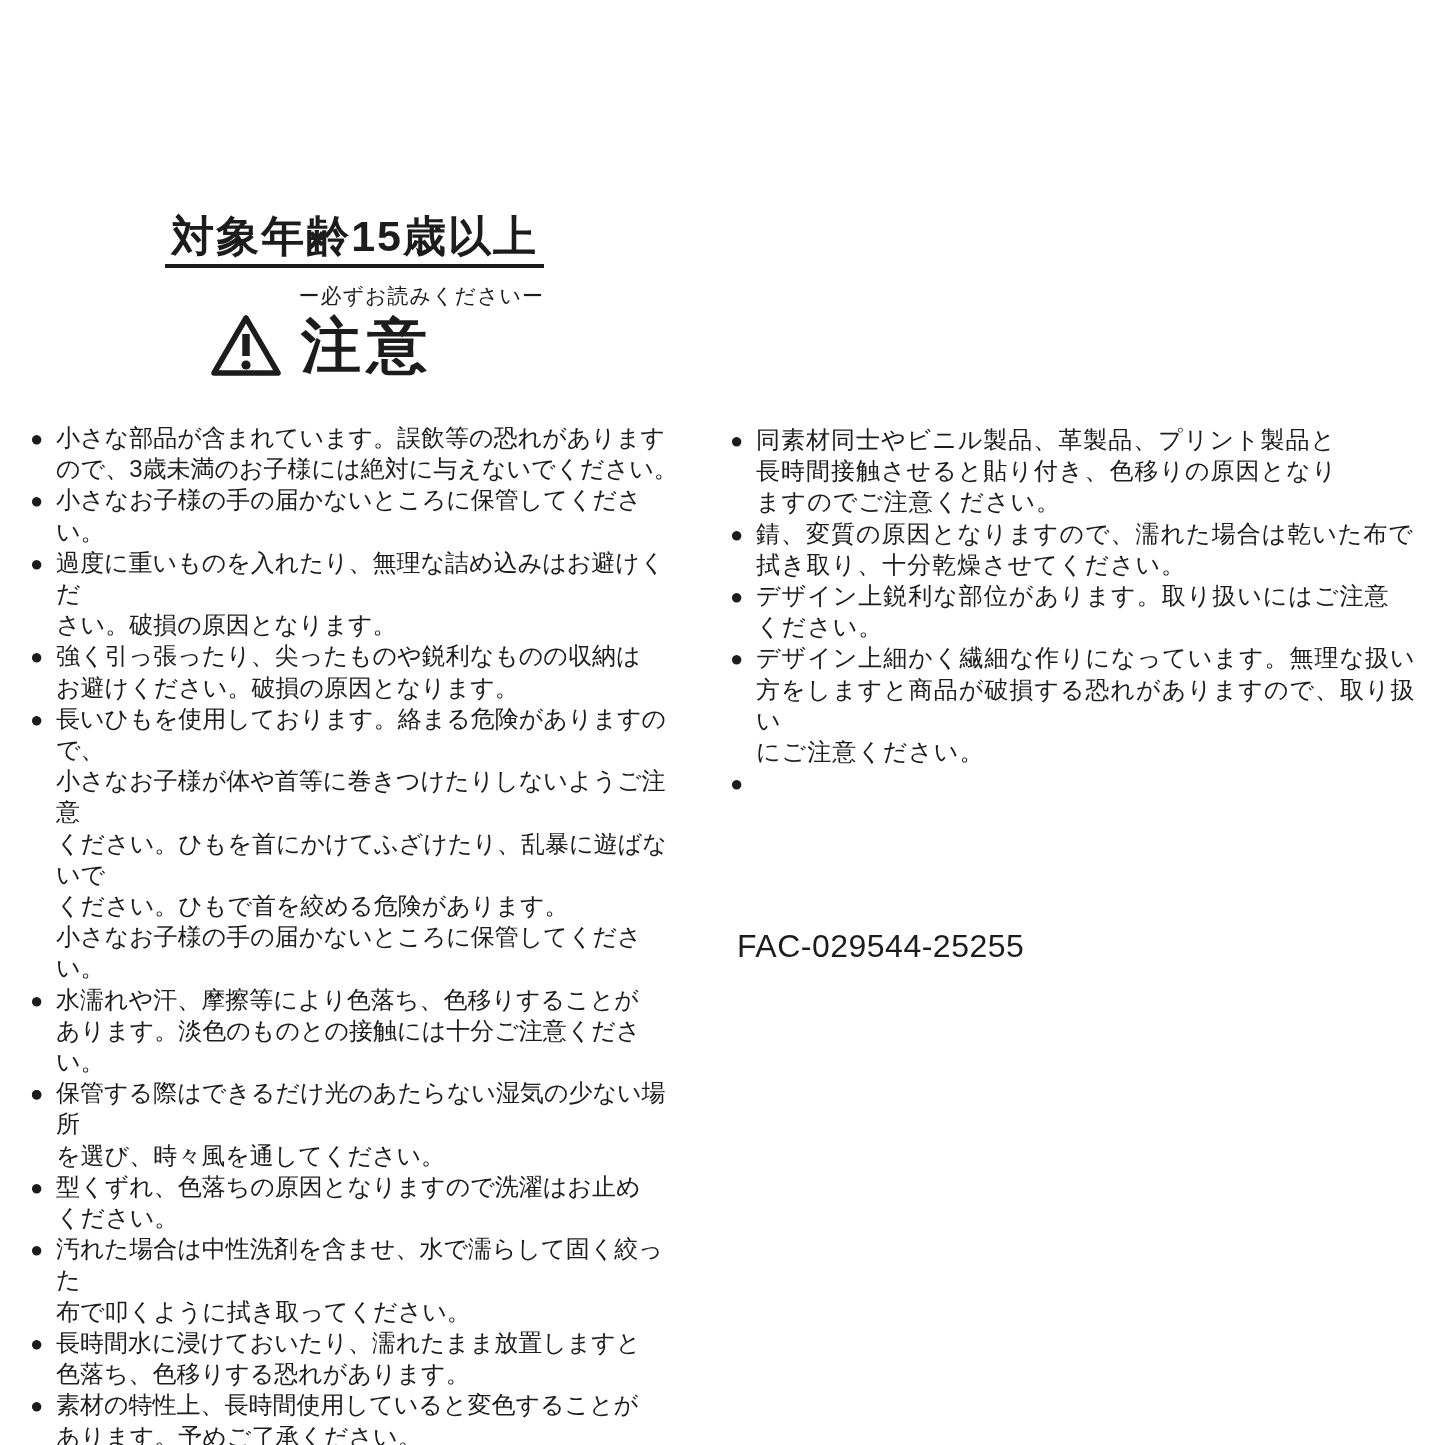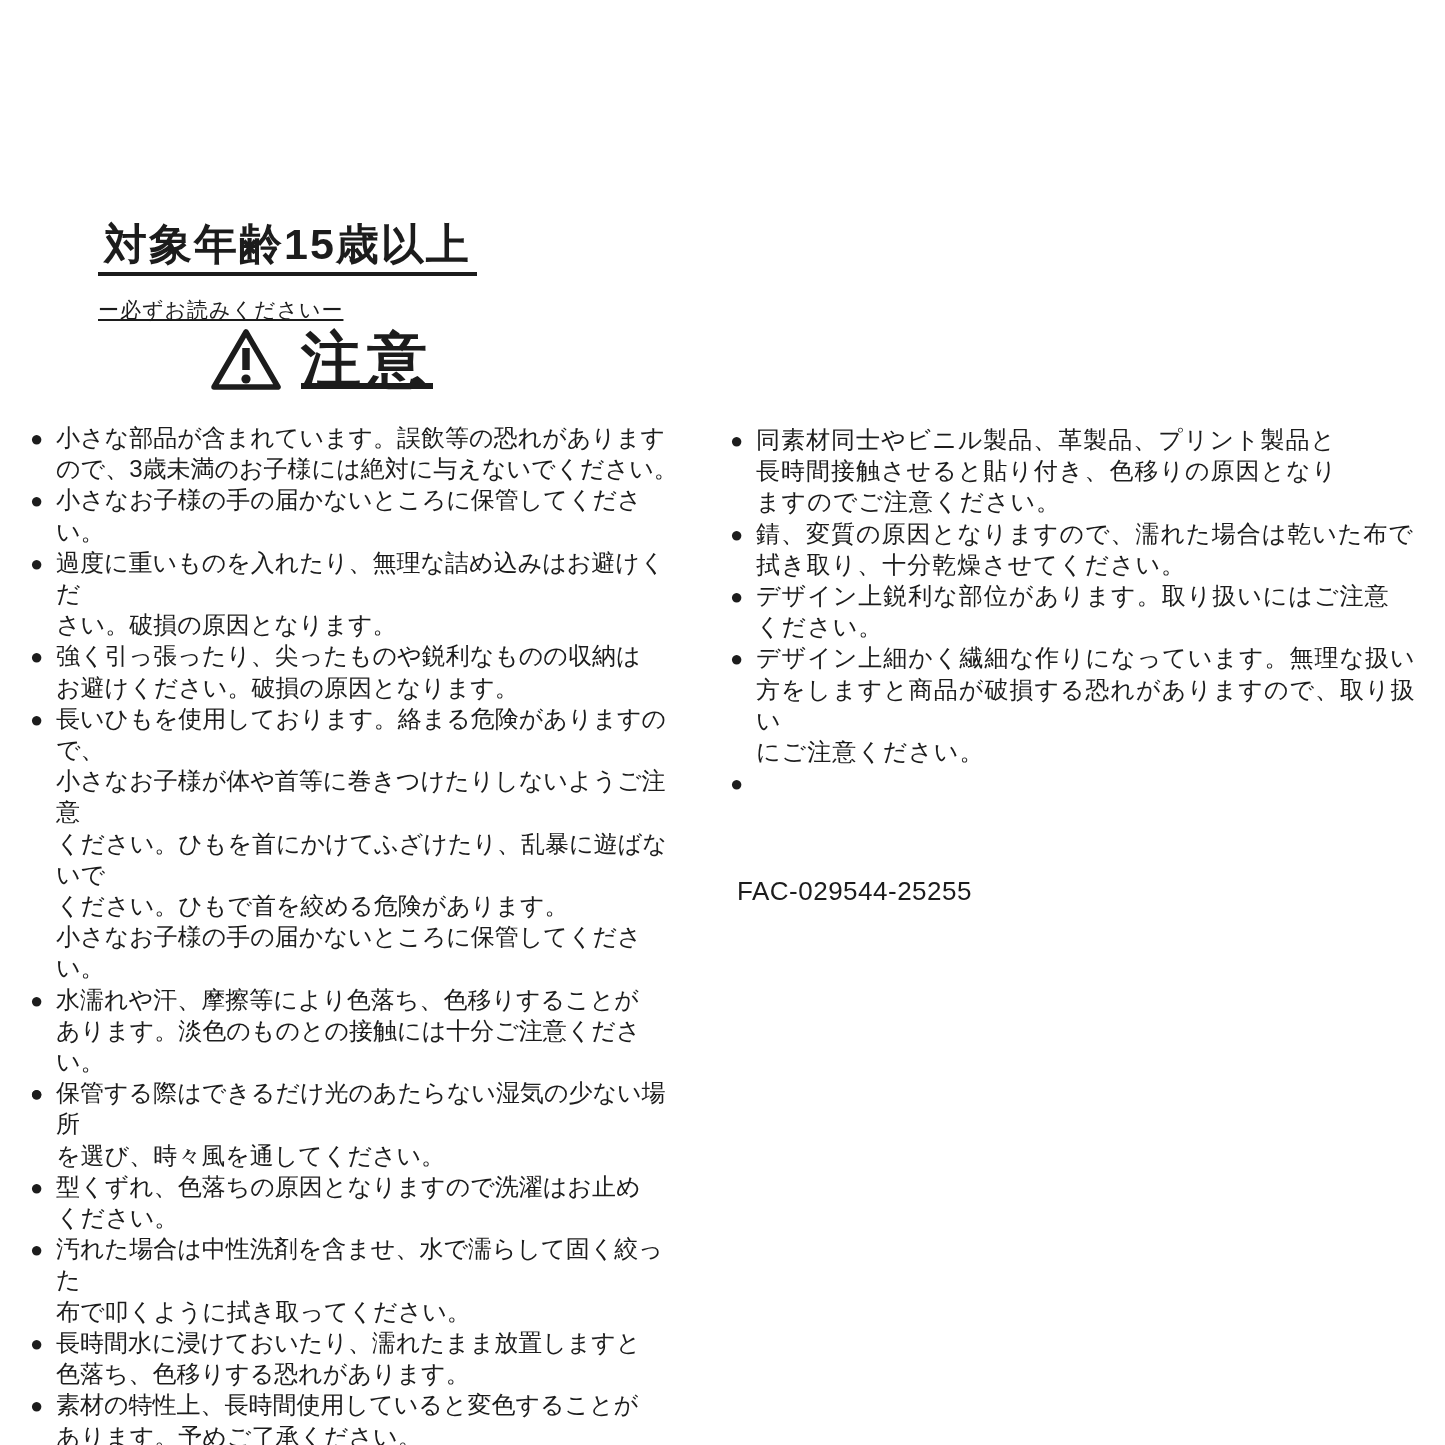--- a/index.html
+++ b/index.html
@@ -14,38 +14,37 @@
     background: #ffffff;
     color: #1c1c1c;
     font-family: "Liberation Sans", "DejaVu Sans", sans-serif;
     overflow: hidden;
   }
 
   
   .header {
     position: absolute;
     left: 98px;
-    top: 220px;
+    top: 212px;
     width: 446px;
-    text-align: left;
-    text-decoration: underline;
+    text-align: right;
   }
   .age-title {
     display: inline-block;
     font-size: 43px;
     line-height: 1.15;
     font-weight: 700;
     letter-spacing: 2px;
     border-bottom: 4px solid #1c1c1c;
     padding: 0 6px 3px 6px;
   }
   .read-note {
     font-size: 21px;
     line-height: 1.1;
-    margin-top: 22px;
+    margin-top: 16px;
     letter-spacing: 1px;
   }
   .caution-row {
     margin-top: 4px;
     display: flex;
     justify-content: center;
     align-items: center;
     gap: 18px;
   }
   .warning-triangle svg { display: block; }
@@ -92,22 +91,22 @@
   .footer-note {
     position: absolute;
     left: 740px;
     top: 841px;
     font-size: 24px;
     letter-spacing: 1px;
   }
   .fac-code {
     position: absolute;
     left: 737px;
-    top: 876px;
-    font-size: 26px;
+    top: 928px;
+    font-size: 32px;
     letter-spacing: 0.5px;
   }
 </style>
 </head>
 <body>
 
 <div id="page">
 
   <div class="header">
     <div>

